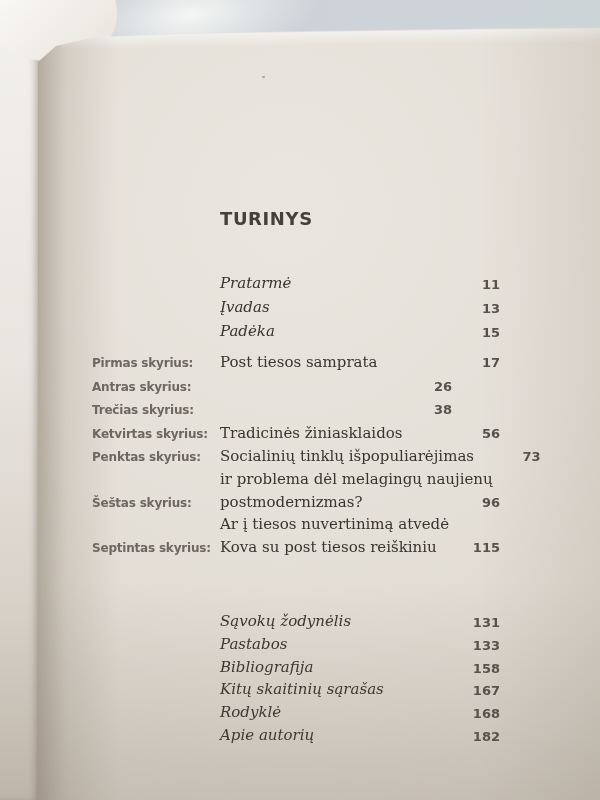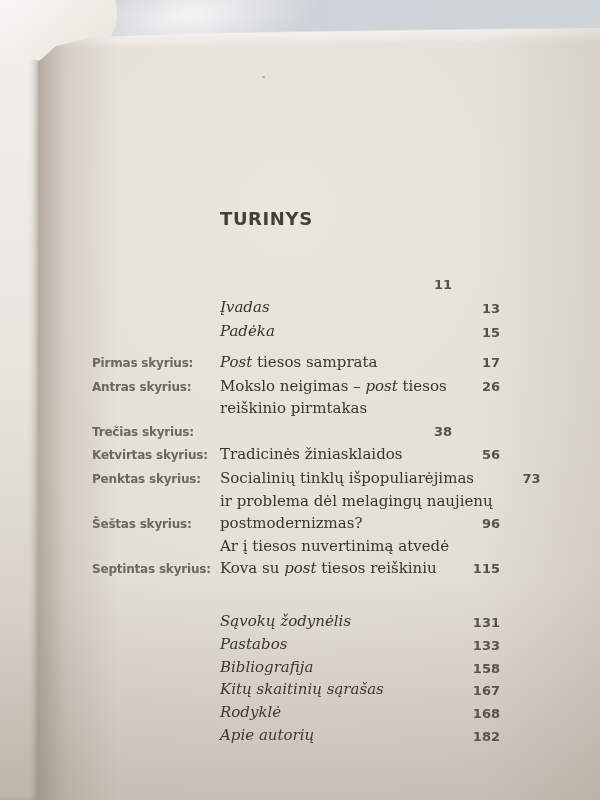--- a/index.html
+++ b/index.html
@@ -66,21 +66,21 @@
   #front-block .row,#back-block .row{line-height:23px;}
   #back-block .row{line-height:21.8px;}
   #chapter-block .row{line-height:22.6px;}
   .cell-label{
     font-family:"DejaVu Sans","Liberation Sans",sans-serif;
     font-size:12px;font-weight:700;letter-spacing:-0.2px;color:#6d6761;
     padding-top:1px;white-space:nowrap;
   }
   .cell-title{font-size:15px;color:#39342e;}
   .cell-title .line{white-space:nowrap;}
-  .cell-title .it{font-style:italic;}
+  .cell-title .it{}
   .matter .cell-title{font-style:italic;}
   .cell-num{
     font-family:"DejaVu Sans","Liberation Sans",sans-serif;
     font-size:13px;font-weight:600;color:#56514b;text-align:right;padding-top:1px;
   }
   
   .paper-speck{
     position:absolute;left:262px;top:76px;width:3px;height:2px;border-radius:50%;
     background:rgba(90,80,66,0.45);
   }
@@ -96,20 +96,23 @@
   <div class="main-page">
     <div class="page-edge-highlight"></div>
     <div class="gutter-shadow"></div>
     <div class="paper-speck"></div>
 
     <h1 class="toc-title">TURINYS</h1>
 
     <div class="block matter" id="front-block">
         <div class="row">
           <span class="cell-label"></span>
+          <span class="cell-title">
+            <div class="line"><span>Pratarmė</span></div>
+          </span>
           <span class="cell-num">11</span>
         </div>
         <div class="row">
           <span class="cell-label"></span>
           <span class="cell-title">
             <div class="line"><span>Įvadas</span></div>
           </span>
           <span class="cell-num">13</span>
         </div>
         <div class="row">
@@ -123,24 +126,20 @@
     <div class="block" id="chapter-block">
         <div class="row">
           <span class="cell-label">Pirmas skyrius:</span>
           <span class="cell-title">
             <div class="line"><span class="it">Post</span><span> tiesos samprata</span></div>
           </span>
           <span class="cell-num">17</span>
         </div>
         <div class="row">
           <span class="cell-label">Antras skyrius:</span>
-          <span class="cell-title">
-            <div class="line"><span>Mokslo neigimas – </span><span class="it">post</span><span> tiesos</span></div>
-            <div class="line"><span>reiškinio pirmtakas</span></div>
-          </span>
           <span class="cell-num">26</span>
         </div>
         <div class="row">
           <span class="cell-label">Trečias skyrius:</span>
           <span class="cell-num">38</span>
         </div>
         <div class="row">
           <span class="cell-label">Ketvirtas skyrius:</span>
           <span class="cell-title">
             <div class="line"><span>Tradicinės žiniasklaidos</span></div>

